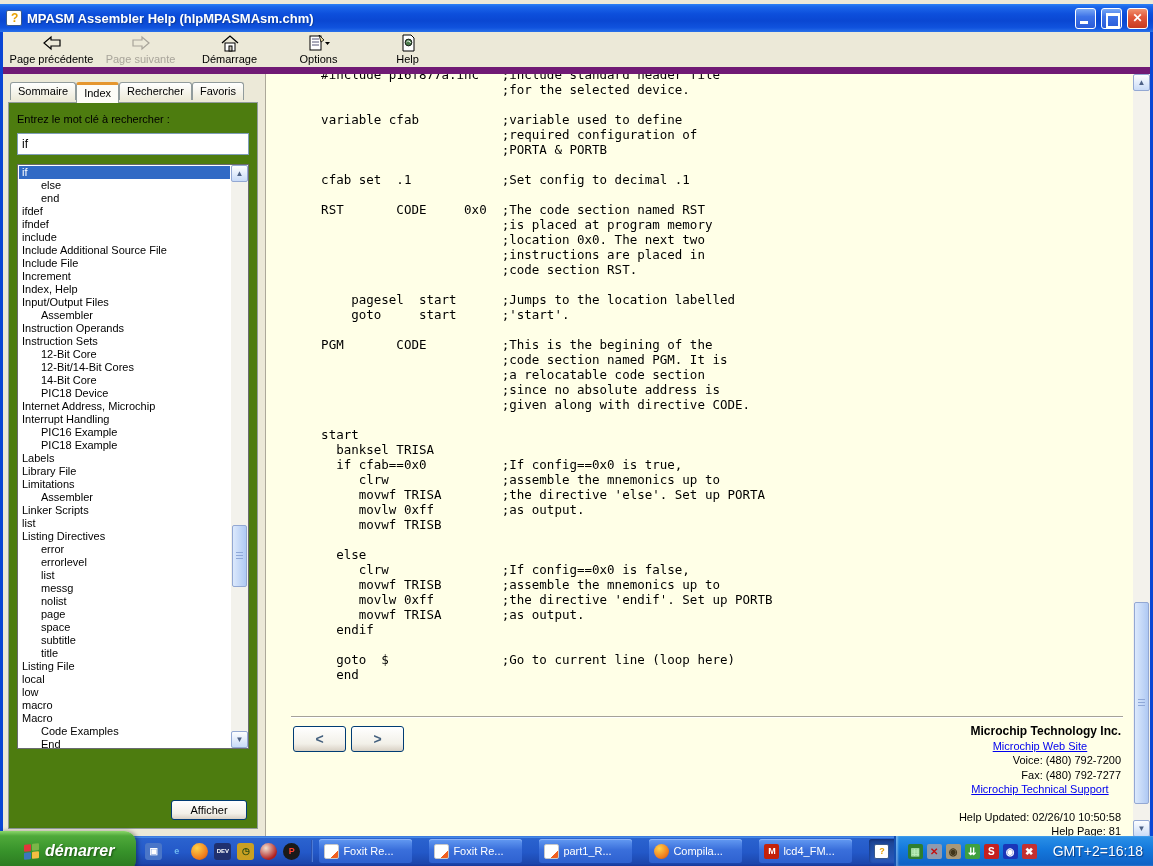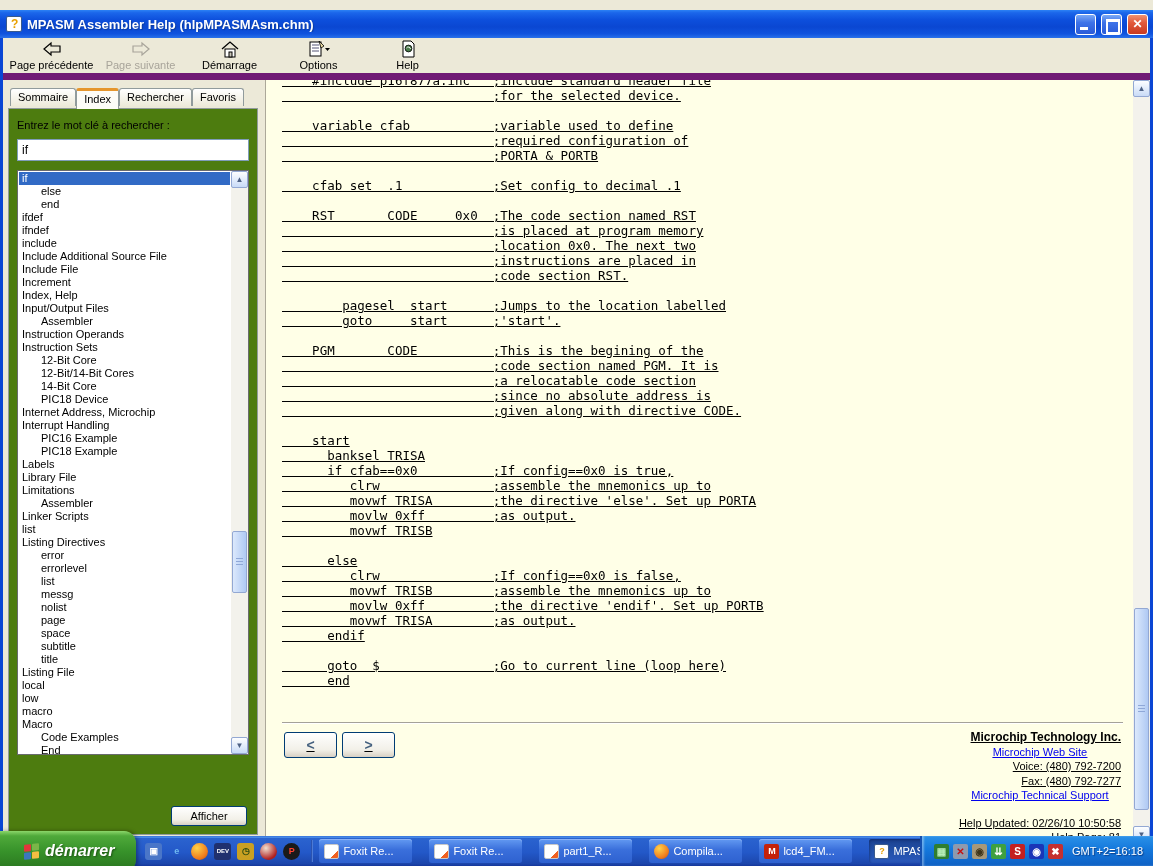--- a/index.html
+++ b/index.html
@@ -2,21 +2,21 @@
 <html><head>
 <meta charset="utf-8">
 <style>
   * { margin:0; padding:0; box-sizing:border-box; }
   html,body { width:1153px; height:866px; overflow:hidden; }
   body { font-family:"Liberation Sans", sans-serif; background:#ECE9D8; }
 
   .screen { position:relative; width:1153px; height:866px; overflow:hidden; }
 
   
-  .window { position:absolute; left:0; top:10px; width:1153px; height:836px;
+  .window { position:absolute; left:0; top:4px; width:1153px; height:836px;
             display:flex; flex-direction:column;
             border-left:3px solid #0A46D4; border-right:3px solid #0A46D4; border-bottom:3px solid #0A46D4; }
 
   .titlebar { height:28px; flex:none; display:flex; align-items:center; gap:5px; padding:0 5px 0 6px;
               background:linear-gradient(180deg,#2C82F5 0%,#1B66EA 10%,#0D4FDC 35%,#0A47D2 60%,#1053DE 85%,#2A71EA 100%);
               color:#fff; font-size:13px; font-weight:bold; margin:-0px -3px 0 -3px; }
   .title-icon { width:16px; height:16px; flex:none; position:relative; background:#fff;
                 border:1px solid #3A5A8C; border-radius:2px; }
   .title-icon::before { content:"?"; position:absolute; left:4px; top:0px; color:#E8A000; font-size:12px; font-weight:bold; }
   .title-text { flex:1; white-space:nowrap; overflow:hidden; text-shadow:1px 1px 1px #0B3C9E; }
@@ -58,21 +58,21 @@
   .idx-item.selected { background:#316AC5; color:#fff; }
   .afficher-row { flex:none; display:flex; justify-content:flex-end; padding:9px 2px 0 0; }
   .xp-btn { border:1px solid #003C74; border-radius:3px; font-size:11px; font-family:"Liberation Sans",sans-serif;
             background:linear-gradient(180deg,#FFFFFF 0%,#F2F0E8 70%,#D8D0C4 100%); cursor:default; }
   .afficher-btn { width:76px; height:20px;margin-top:42px; }
 
   .splitter { width:4px; flex:none; background:#ECE9D8; }
 
   
   .content { flex:1; min-width:0; position:relative; background:#FFFFE7; border-left:1px solid #ACA899; overflow:hidden; }
-  .content-inner { position:absolute; left:0; top:-7px; right:17px; bottom:0; overflow:hidden; padding-left:16px;text-decoration:underline; }
+  .content-inner { position:absolute; left:0; top:-7px; right:17px; bottom:0; overflow:hidden; padding-left:25px; }
   .code { font-family:"DejaVu Sans Mono","Liberation Mono",monospace; font-size:12.5px; line-height:15px;
           white-space:pre; color:#000; }
   .rule { margin:34px 10px 0 0; border-top:1px solid #A5A299; border-bottom:1px solid #FFFFFF; height:0; }
   .foot-row { display:flex; justify-content:space-between; align-items:flex-start; padding:6px 12px 0 2px; }
   .nav-btns { display:flex; gap:5px; padding-top:2px; }
   .nav-btn { width:53px; height:26px; font-size:14px; font-weight:bold; color:#44607E; }
   .foot-right { text-align:right; font-size:11px; line-height:14.5px; color:#000; }
   .f-company { font-weight:bold; font-size:12px; }
   .f-link { display:block; color:#0000EE; text-decoration:underline; cursor:pointer;text-align:center; }
   .f-updated { margin-top:13px;text-align:center; }
@@ -116,21 +116,21 @@
         font-size:9px; font-weight:bold; }
   .ti-foxit { background:linear-gradient(315deg,#F06020 28%,#FFFFFF 29%); border:1px solid #C8C8C8; color:#D03010; }
   .ti-firefox { background:radial-gradient(circle at 35% 30%,#FFD24A,#F07B1D 65%,#A94A10); border-radius:50%; }
   .ti-microchip { background:#C4210A; color:#fff; }
   .ti-help { background:#fff; border:1px solid #3A5A8C; color:#E8A000; }
   .tray { height:30px; flex:none; display:flex; align-items:center; gap:4px; padding:0 10px 0 12px;
           background:linear-gradient(180deg,#2A91E8 0%,#1478DC 45%,#0E60C4 100%);
           border-left:2px solid #1450B0; box-shadow:inset 2px 0 2px rgba(255,255,255,.35); }
   .tray-icon { width:15px; height:15px; border-radius:2px; display:flex; align-items:center; justify-content:center;
                font-size:10px; font-weight:bold; }
-  .clock { color:#fff; font-size:11px; margin-left:5px; white-space:nowrap; text-shadow:1px 1px 1px #0A3C86; }
+  .clock { color:#fff; font-size:14px; margin-left:12px; white-space:nowrap; text-shadow:1px 1px 1px #0A3C86; }
 </style>
 </head>
 <body>
 
 <div class="screen">
 
   <div class="window">
 
     <div class="titlebar">
       <span class="title-icon"></span>

